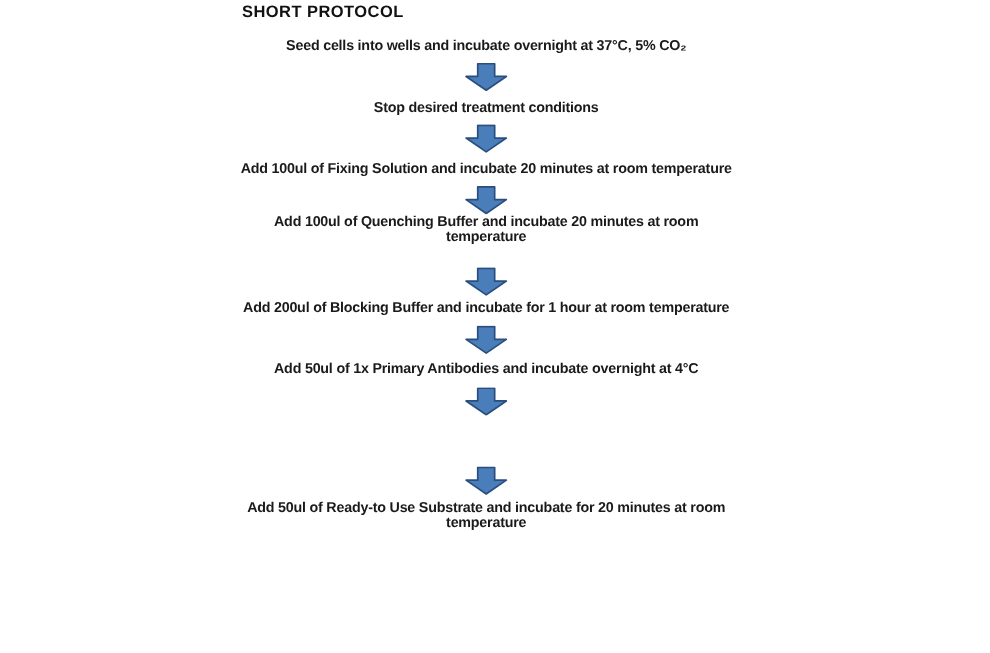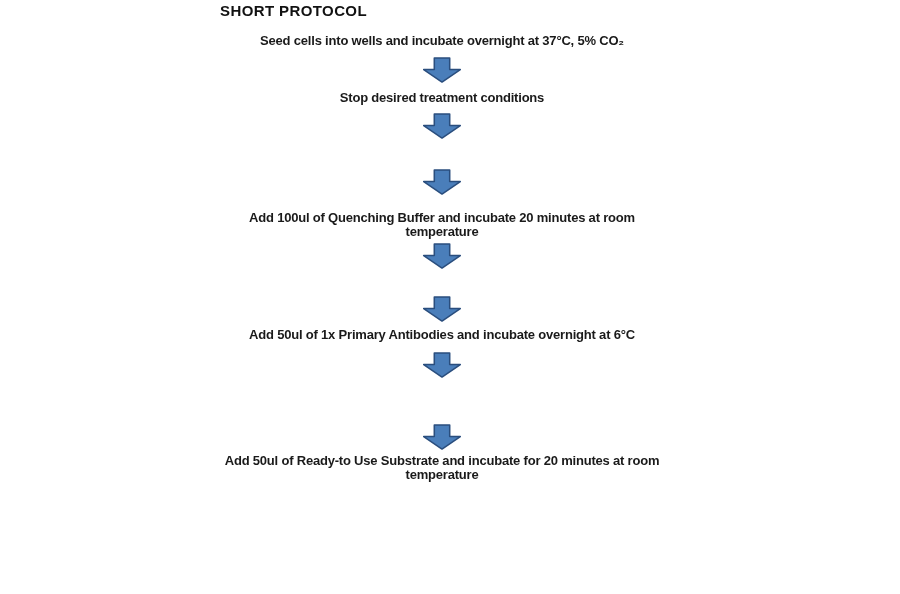--- a/index.html
+++ b/index.html
@@ -62,38 +62,40 @@
   <svg class="arrow" style="top:57px" viewBox="0 0 40 27">
     <polygon points="12,1 28,1 28,13 39,13 20,26 1,13 12,13" fill="#4A7EBA"></polygon>
   </svg>
 
   <div class="step" style="top:91px">Stop desired treatment conditions</div>
 
   <svg class="arrow" style="top:113px" viewBox="0 0 40 27">
     <polygon points="12,1 28,1 28,13 39,13 20,26 1,13 12,13" fill="#4A7EBA"></polygon>
   </svg>
 
+  <div class="step" style="top:146px">Add 100ul of Fixing Solution and incubate 20 minutes at room temperature</div>
 
   <svg class="arrow" style="top:169px" viewBox="0 0 40 27">
     <polygon points="12,1 28,1 28,13 39,13 20,26 1,13 12,13" fill="#4A7EBA"></polygon>
   </svg>
 
-  <div class="step" style="top:211px">Add 100ul of Quenching Buffer and incubate 20 minutes at room
+  <div class="step" style="top:194px">Add 100ul of Quenching Buffer and incubate 20 minutes at room
 temperature</div>
 
   <svg class="arrow" style="top:243px" viewBox="0 0 40 27">
     <polygon points="12,1 28,1 28,13 39,13 20,26 1,13 12,13" fill="#4A7EBA"></polygon>
   </svg>
 
+  <div class="step" style="top:273px">Add 200ul of Blocking Buffer and incubate for 1 hour at room temperature</div>
 
   <svg class="arrow" style="top:296px" viewBox="0 0 40 27">
     <polygon points="12,1 28,1 28,13 39,13 20,26 1,13 12,13" fill="#4A7EBA"></polygon>
   </svg>
 
-  <div class="step" style="top:328px">Add 50ul of 1x Primary Antibodies and incubate overnight at 6°C</div>
+  <div class="step" style="top:328px">Add 50ul of 1x Primary Antibodies and incubate overnight at 4°C</div>
 
   <svg class="arrow" style="top:352px" viewBox="0 0 40 27">
     <polygon points="12,1 28,1 28,13 39,13 20,26 1,13 12,13" fill="#4A7EBA"></polygon>
   </svg>
 
 
   <svg class="arrow" style="top:424px" viewBox="0 0 40 27">
     <polygon points="12,1 28,1 28,13 39,13 20,26 1,13 12,13" fill="#4A7EBA"></polygon>
   </svg>
 

